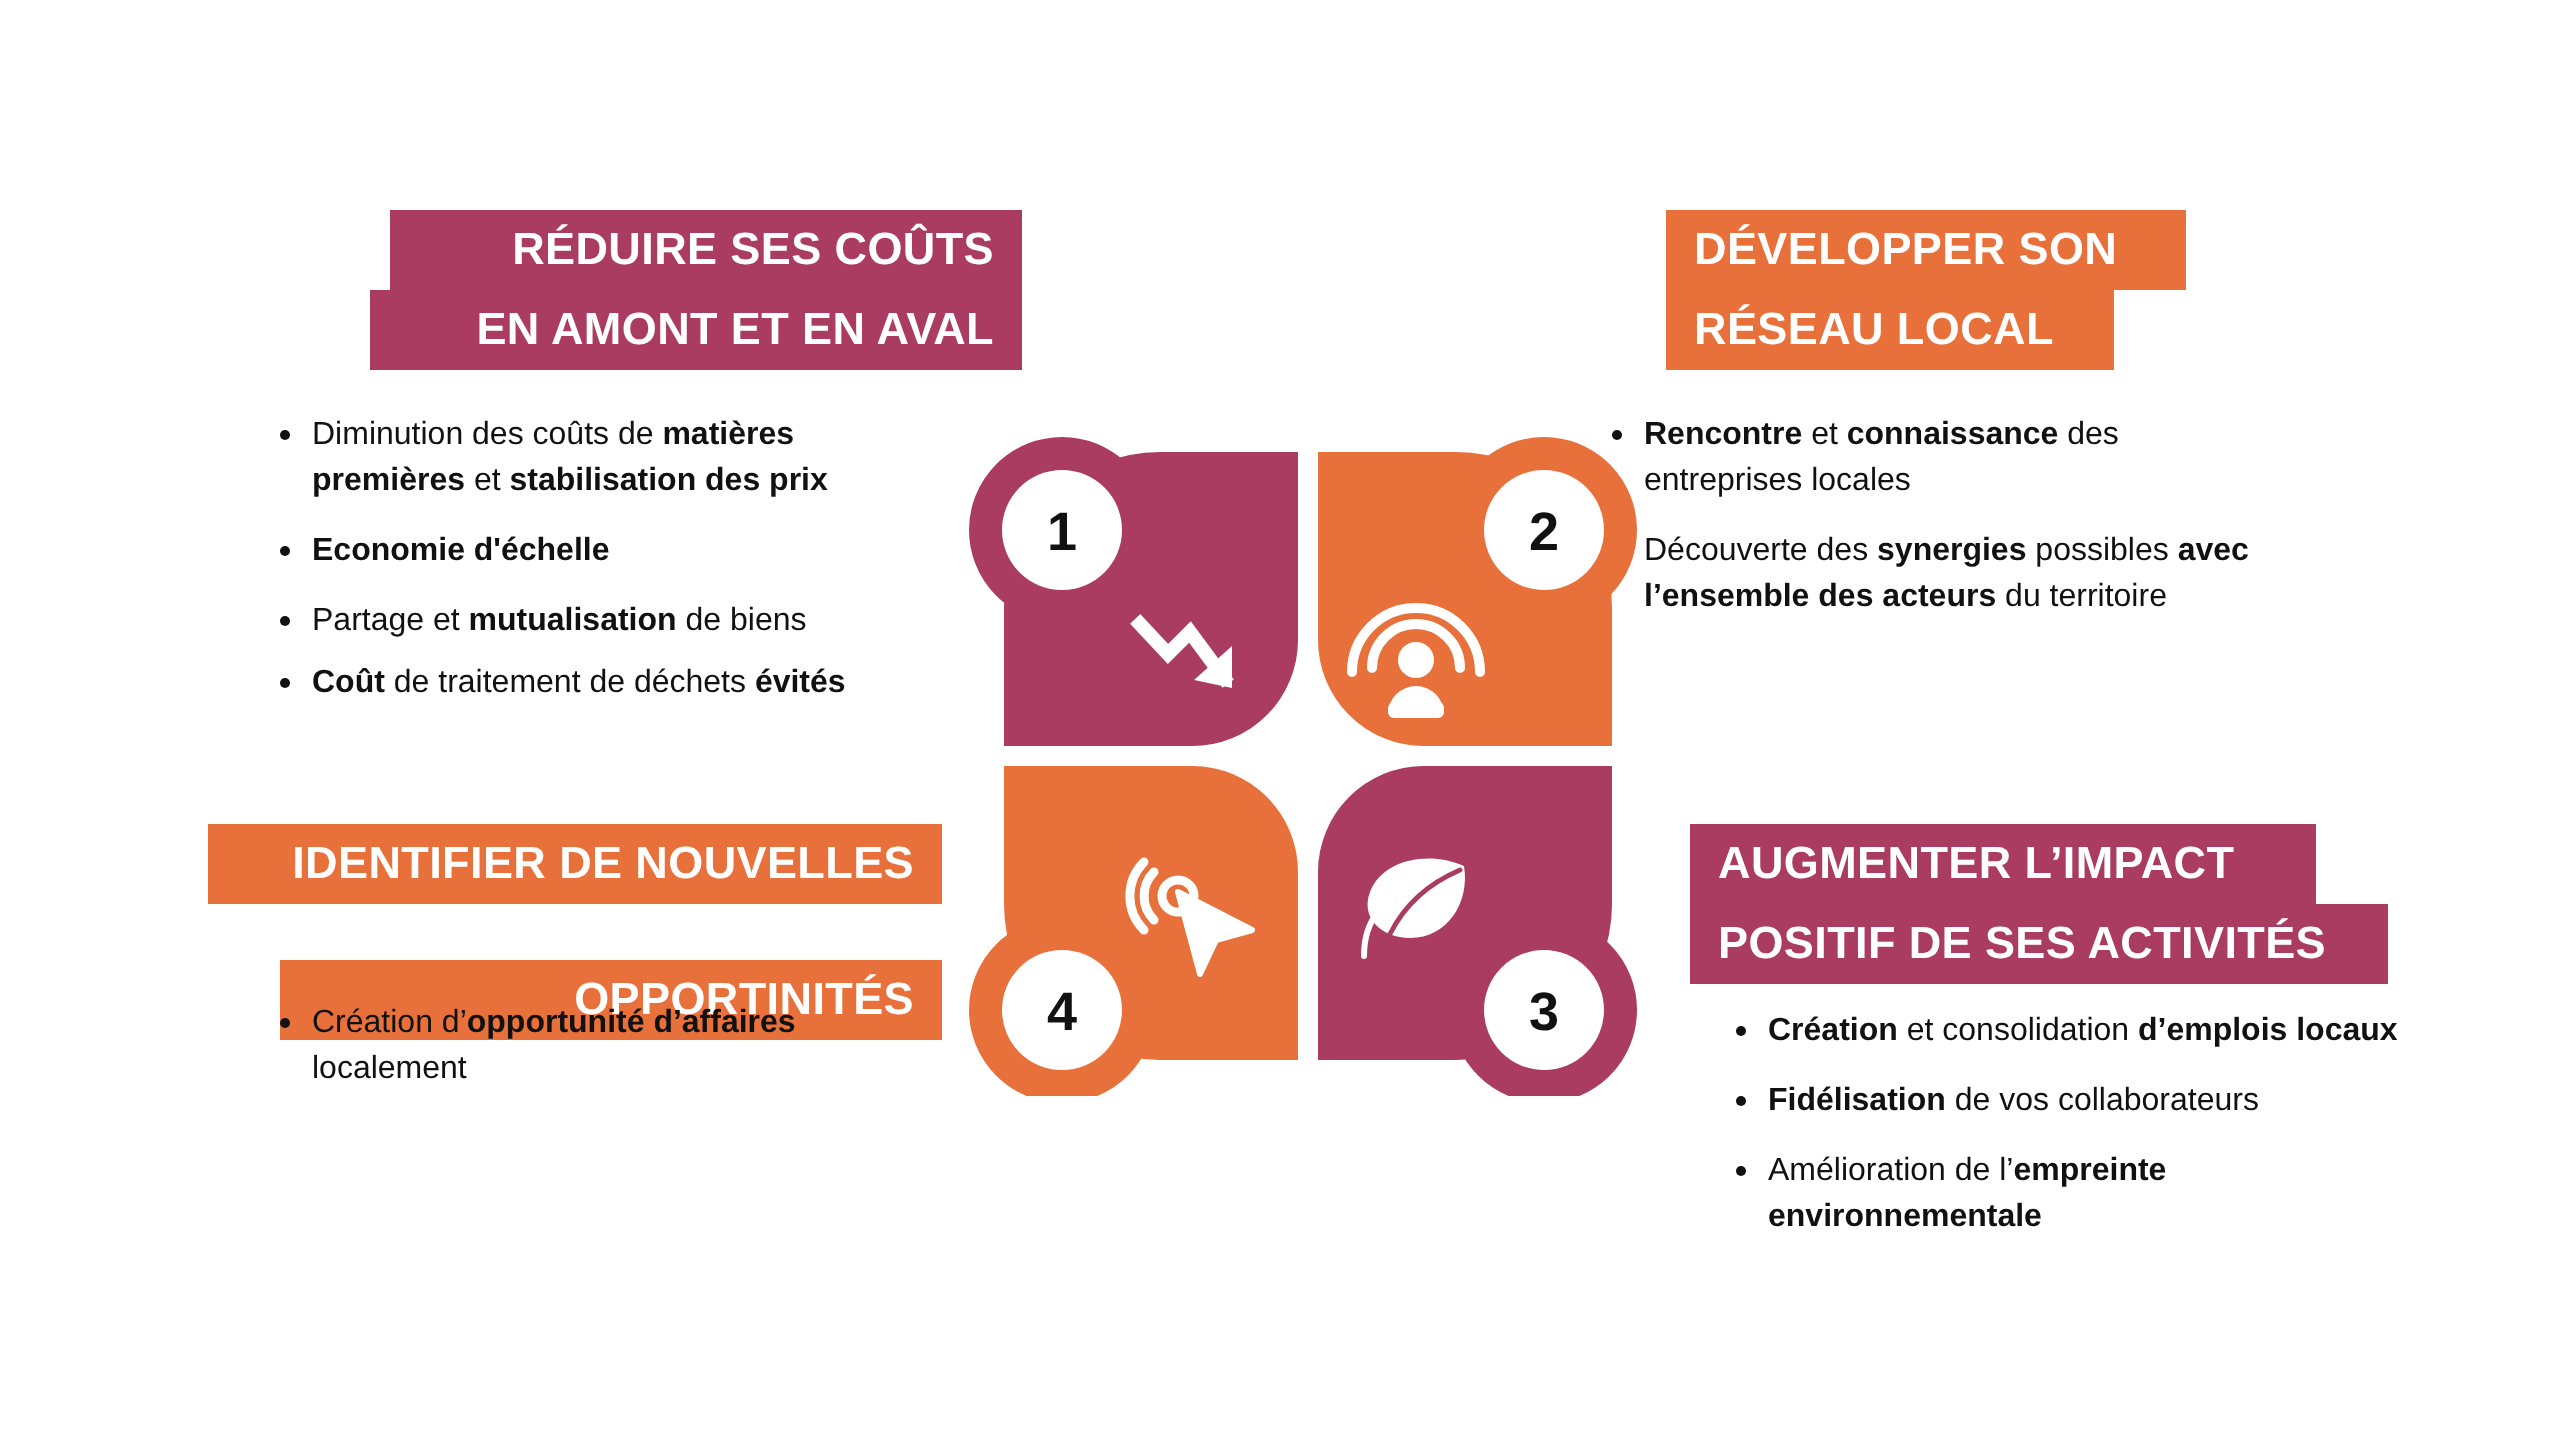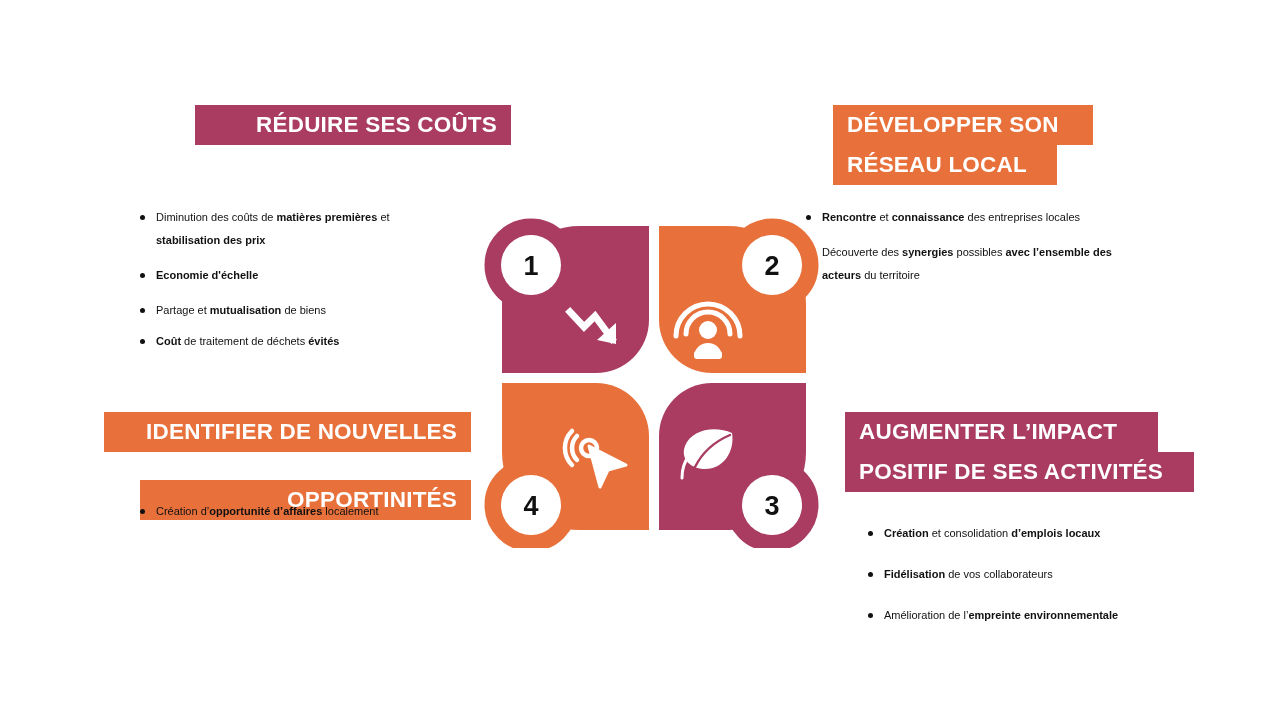--- a/index.html
+++ b/index.html
@@ -63,21 +63,21 @@
 
   #head-4 .bar.b1 { min-width: 285px; }
   #head-4 .bar.b2 { min-width: 321px; }
 
   
   .bullets {
     position: absolute;
     margin: 0;
     padding: 0;
     list-style: none;
-    font-size: 11px;
+    font-size: 16px;
     line-height: 23px;
     color: #111111;
   }
   .bullets li {
     position: relative;
     padding-left: 22px;
     margin-bottom: 12px;
   }
   .bullets li:last-child { margin-bottom: 0; }
   .bullets li::before {
@@ -91,21 +91,21 @@
     background: #111111;
   }
   .bullets b { font-weight: 700; }
 
   #list-1 { left: 134px; top: 206px; width: 308px; }
   #list-2 { left: 800px; top: 206px; width: 335px; }
   #list-3 { left: 134px; top: 500px; width: 310px; }
   #list-4 { left: 862px; top: 504px; width: 348px; }
 
   #list-1 li:nth-child(3) { margin-bottom: 8px; }
-  #list-4 li { margin-bottom: 12px; margin-top: 18px; }
+  #list-4 li { margin-bottom: 12px; }
 
   
   #diagram {
     position: absolute;
     left: 484px;
     top: 208px;
     width: 340px;
     height: 340px;
   }
   #diagram svg { display: block; width: 340px; height: 340px; }
@@ -117,20 +117,21 @@
     fill: #111111;
   }
 </style>
 </head>
 <body>
 
 <div class="stage">
 
   <div class="heading align-right" id="head-1">
     <span class="bar plum b1">RÉDUIRE SES COÛTS</span>
+    <span class="bar plum b2">EN AMONT ET EN AVAL</span>
   </div>
 
   <div class="heading align-left" id="head-2">
     <span class="bar orange b1">DÉVELOPPER SON</span>
     <span class="bar orange b2">RÉSEAU LOCAL</span>
   </div>
 
   <div class="heading align-right" id="head-3">
     <span class="bar orange b1">IDENTIFIER DE NOUVELLES</span>
     <span class="bar orange b2">OPPORTINITÉS</span>

